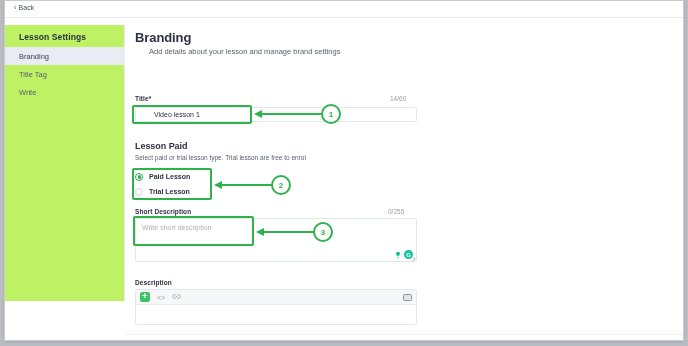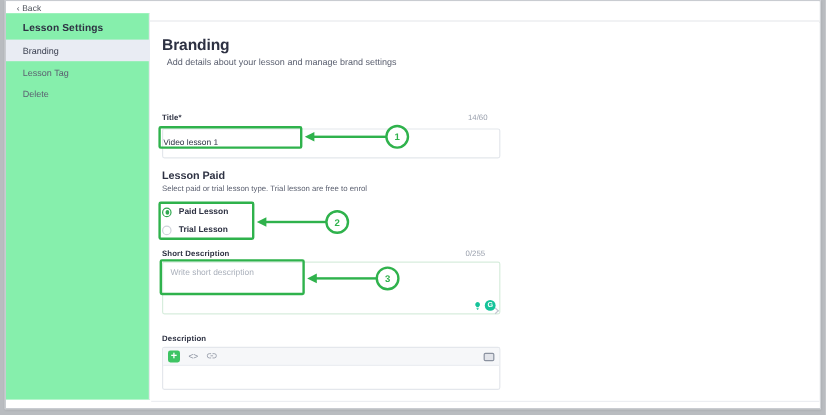--- a/index.html
+++ b/index.html
@@ -44,24 +44,24 @@
     align-items: center;
     gap: 2px;
     cursor: pointer;
   }
   .back-chevron { font-size: 7px; line-height: 1; color: #4a4f57; }
 
   
   .sidebar {
     position: absolute;
     left: 0;
-    top: 10px;
+    top: 24px;
     width: 120px;
-    height: 322px;
-    background: #86efac;
+    height: 276px;
+    background: #bef264;
     border-right: 1px solid #e8eaed;
   }
   .sidebar-title {
     position: absolute;
     left: 14px;
     top: 7px;
     font-size: 8.5px;
     font-weight: bold;
     color: #2d3142;
     letter-spacing: 0.1px;
@@ -100,21 +100,21 @@
     position: absolute;
     left: 9px;
     top: 11px;
     font-size: 13px;
     font-weight: bold;
     color: #2d3142;
     letter-spacing: -0.1px;
   }
   .page-sub {
     position: absolute;
-    left: 13px;
+    left: 23px;
     top: 28px;
     font-size: 7.5px;
     color: #5b6070;
   }
 
   .field-label {
     position: absolute;
     font-size: 6.5px;
     font-weight: bold;
     color: #2d3142;
@@ -125,28 +125,28 @@
     font-size: 6.5px;
     color: #9aa0ad;
   }
 
   
   .title-input {
     position: absolute;
     left: 9px;
     top: 88px;
     width: 282px;
-    height: 25px;
+    height: 15px;
     border: 1px solid #e4e7ec;
     border-radius: 2px;
     background: #ffffff;
     font-family: "Liberation Sans", sans-serif;
     font-size: 7px;
     color: #2d3142;
-    padding-left: 0;
+    padding-left: 18px;
     outline: none;
   }
 
   
   .section-title {
     position: absolute;
     font-size: 9px;
     font-weight: bold;
     color: #2d3142;
     letter-spacing: -0.05px;
@@ -371,24 +371,24 @@
     </div>
   </div>
 
   <div class="sidebar">
     <div class="sidebar-title">Lesson Settings</div>
     <div class="sidebar-list">
       <div class="sidebar-item active">
         <span>Branding</span>
       </div>
       <div class="sidebar-item">
-        <span>Lesson Tag</span>
+        <span>Title Tag</span>
       </div>
       <div class="sidebar-item">
-        <span>Delete</span>
+        <span>Write</span>
       </div>
     </div>
   </div>
 
   <div class="content">
 
     <div class="page-title">Branding</div>
     <div class="page-sub">Add details about your lesson and manage brand settings</div>
 
     <div class="field-label" style="left:9px; top:76px;">Title*</div>

